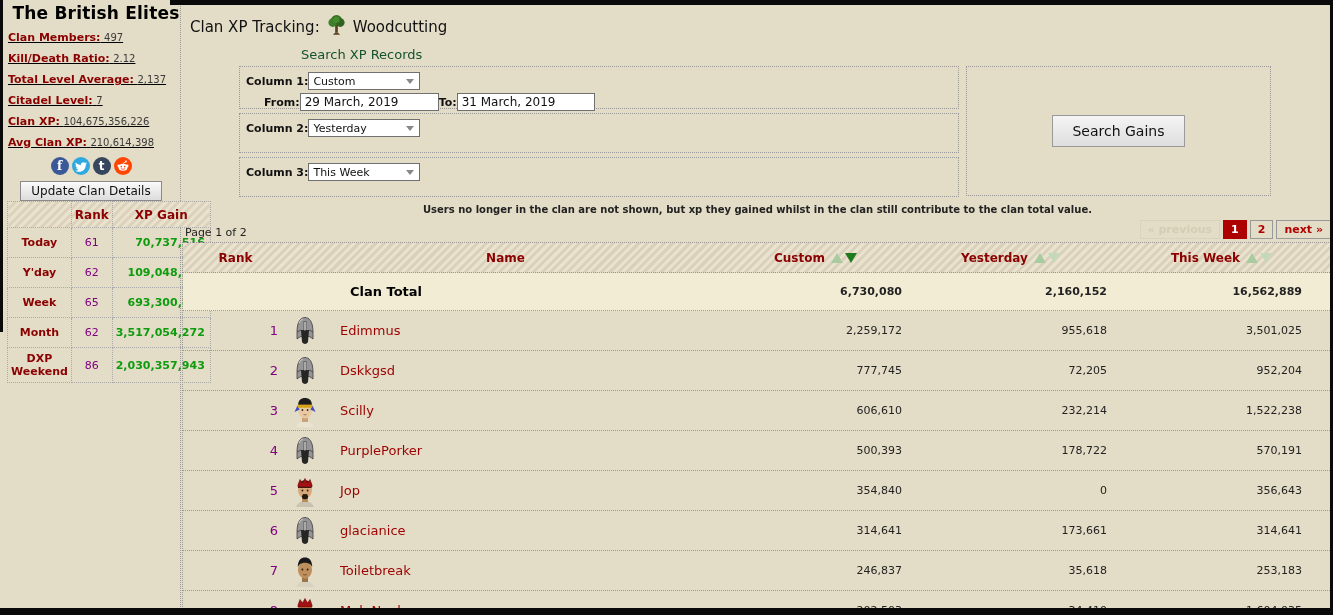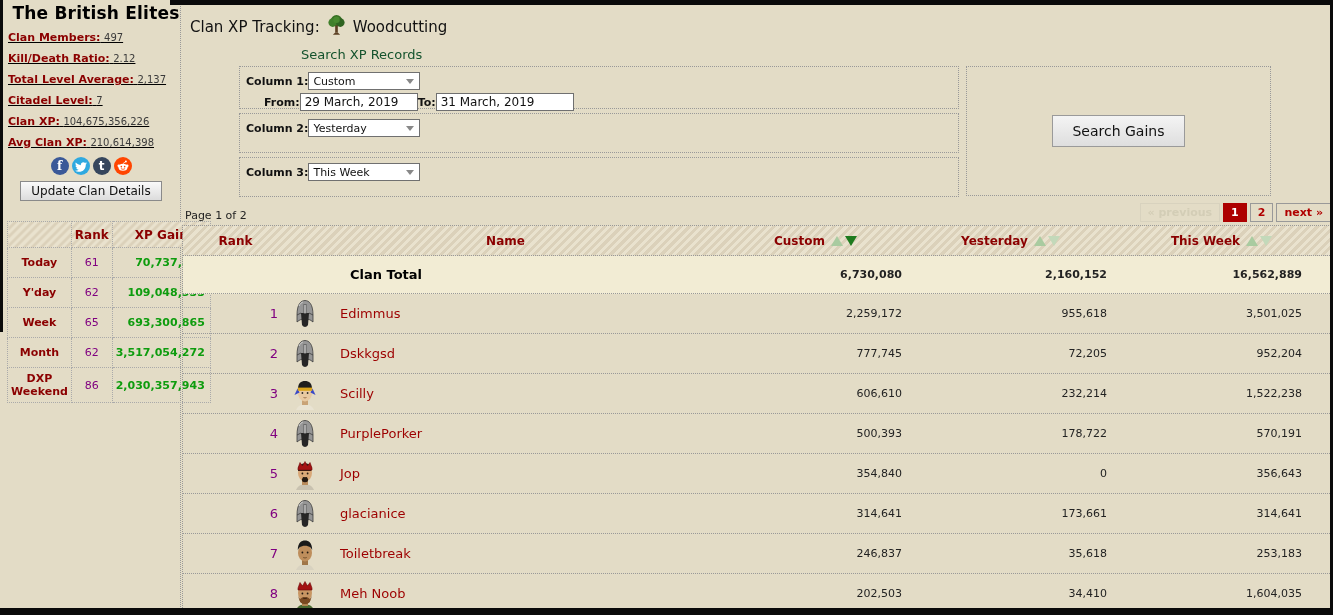--- a/index.html
+++ b/index.html
@@ -20,21 +20,21 @@
   .stat { font-size:11px; line-height:21px; white-space:nowrap;text-decoration:underline; }
   .stat-label { color:#8B0000; font-weight:bold; }
   .stat-value { color:#3a3a3a; font-size:10px; }
   .social { display:flex; justify-content:center; gap:3px; margin:4px 0 5px -4px; }
   .sicon { width:18px; height:18px; border-radius:50%; color:#fff; text-align:center;
            font:bold 12px/18px "DejaVu Serif","Liberation Serif",serif; cursor:pointer; }
   .sicon.fb { background:#3B5998; }
   .sicon.tw { background:#2FA9E0; padding-top:3px; }
   .sicon.tu { background:#36465D; font-family:"DejaVu Sans",sans-serif; }
   .sicon.rd { background:#FF4500; padding-top:1px; }
-  .update-row { text-align:center; margin:2px 0 20px -4px; }
+  .update-row { text-align:center; margin:2px 0 0 -4px; }
   .update-btn { font-size:12px; color:#111; background:linear-gradient(#fafafa,#dcdcdc);
                 border:1px solid #8a8a8a; padding:2px 10px; cursor:pointer;
                 font-family:"DejaVu Sans","Liberation Sans",sans-serif; }
 
   .summary { width:167px; margin-left:1px; border:1px dotted #999; border-collapse:collapse; }
   .summary th, .summary td { border:1px dotted #aaa; font-size:11px; padding:4px 3px; }
   .summary th { background:repeating-linear-gradient(135deg,#E9E2CE 0 3px,#DBD1BA 3px 6px);
                 color:#8B0000; font-weight:bold; font-size:12px; height:26px; }
   .summary td.rlabel { color:#8B0000; font-weight:bold; text-align:center; width:62px; height:30px; }
   .summary td.rrank  { color:#800080; text-align:center; width:32px; }
@@ -53,21 +53,21 @@
   .frow { display:flex; align-items:center; }
   .frow label { font-size:11px; font-weight:bold; color:#111; white-space:nowrap; }
   .frow.indent { margin:3px 0 0 18px; }
   .fakeselect { width:112px; height:18px; background:#fff; border:1px solid #707070;
                 font-size:11px; color:#111; display:flex; align-items:center;
                 justify-content:space-between; padding:0 4px; cursor:pointer; }
   .chev { width:0; height:0; border-left:4px solid transparent; border-right:4px solid transparent;
           border-top:5px solid #888; margin-right:1px; }
   .dtinput { height:18px; border:1px solid #707070; background:#fff; font-size:12px; color:#111;
              padding:0 4px; font-family:"DejaVu Sans","Liberation Sans",sans-serif; }
-  .dtinput.from { width:118px; } .dtinput.to { width:138px; }
+  .dtinput.from { width:139px; } .dtinput.to { width:138px; }
   .search-right { position:absolute; left:727px; top:0; width:305px; height:130px;
                   border:1px dotted #999; display:flex; align-items:center; justify-content:center; }
   .search-btn { font-size:14px; color:#111; background:linear-gradient(#f4f4f4,#dedede);
                 border:1px solid #9a9a9a; padding:7px 19px; cursor:pointer;
                 font-family:"DejaVu Sans","Liberation Sans",sans-serif; }
 
   .note { text-align:center; font-size:10px; font-weight:bold; color:#222; margin-top:6px; }
 
   .pagerow { display:flex; justify-content:space-between; align-items:flex-end; margin:2px 2px 3px 2px; height:22px; }
   .pageinfo { font-size:11px; color:#222; margin-left:1px; }
@@ -285,20 +285,21 @@
               <span class="chev"></span>
             </div>
           </div>
         </div>
       </div>
       <div class="search-right">
         <button class="search-btn">Search Gains</button>
       </div>
     </div>
 
+    <div class="note">Users no longer in the clan are not shown, but xp they gained whilst in the clan still contribute to the clan total value.</div>
 
     <div class="pagerow">
       <span class="pageinfo">Page 1 of 2</span>
       <span class="pager">
         <span class="pg prev">« previous</span>
         <span class="pg cur">1</span>
         <span class="pg">2</span>
         <span class="pg next">next »</span>
       </span>
     </div>

